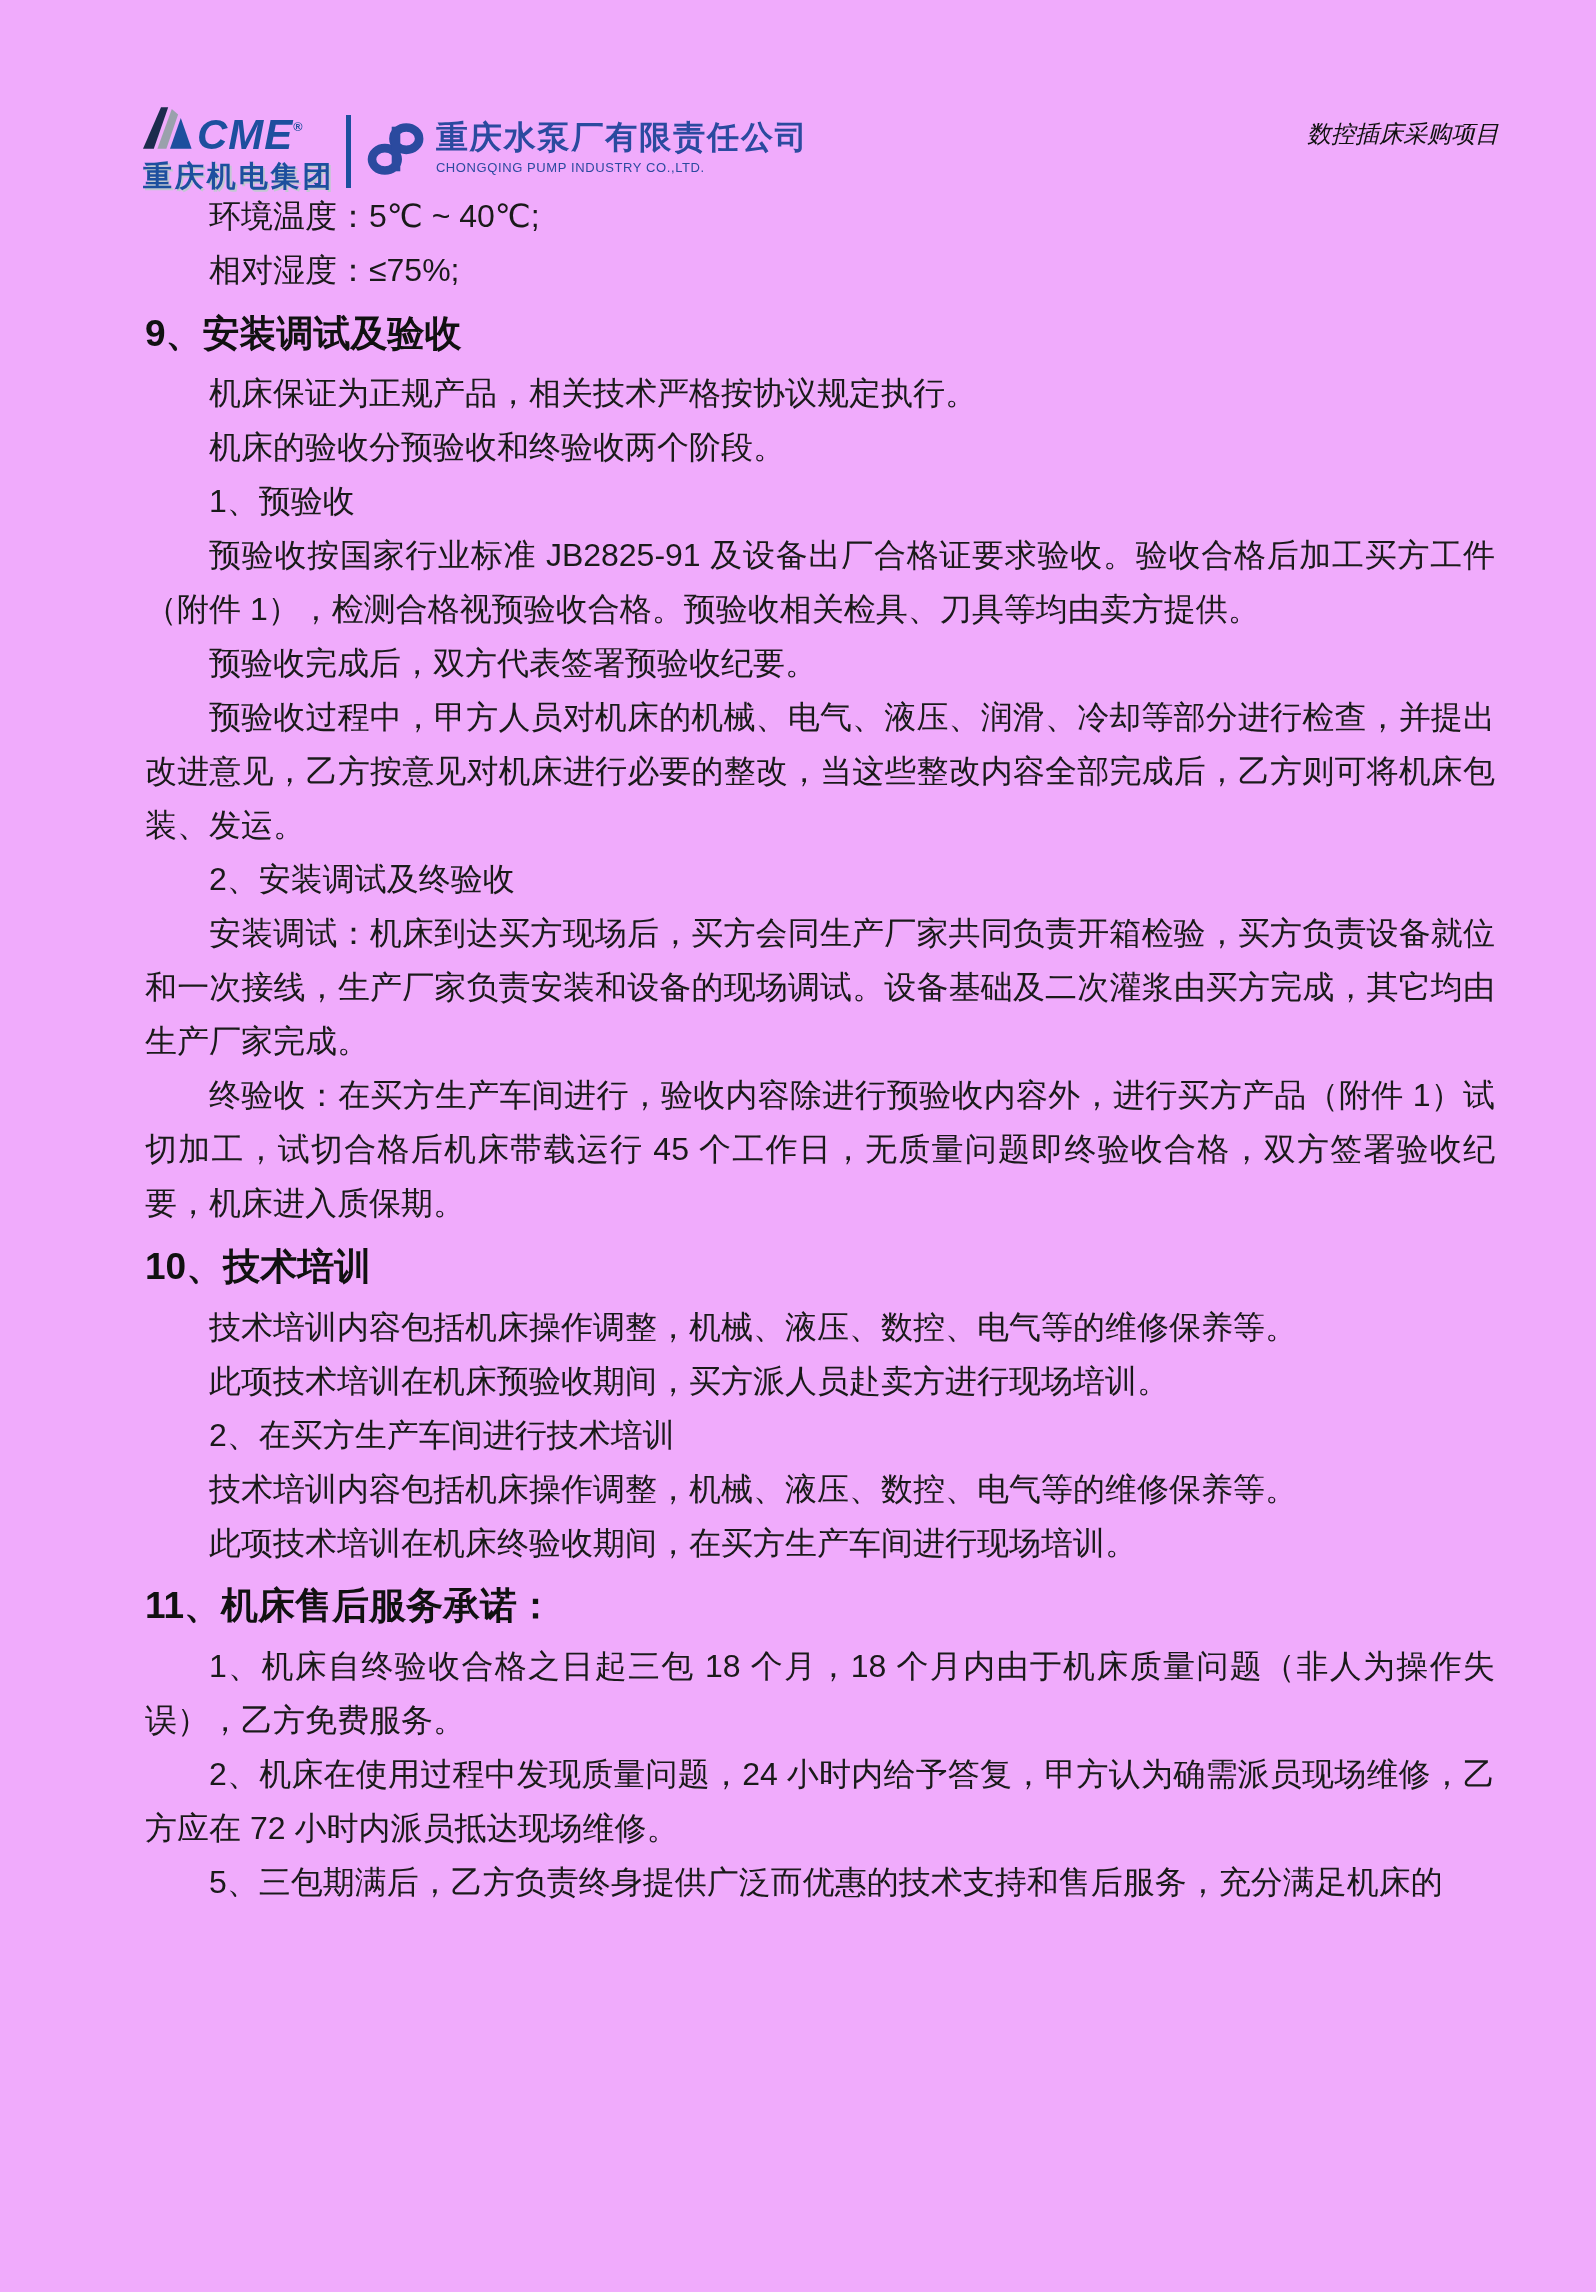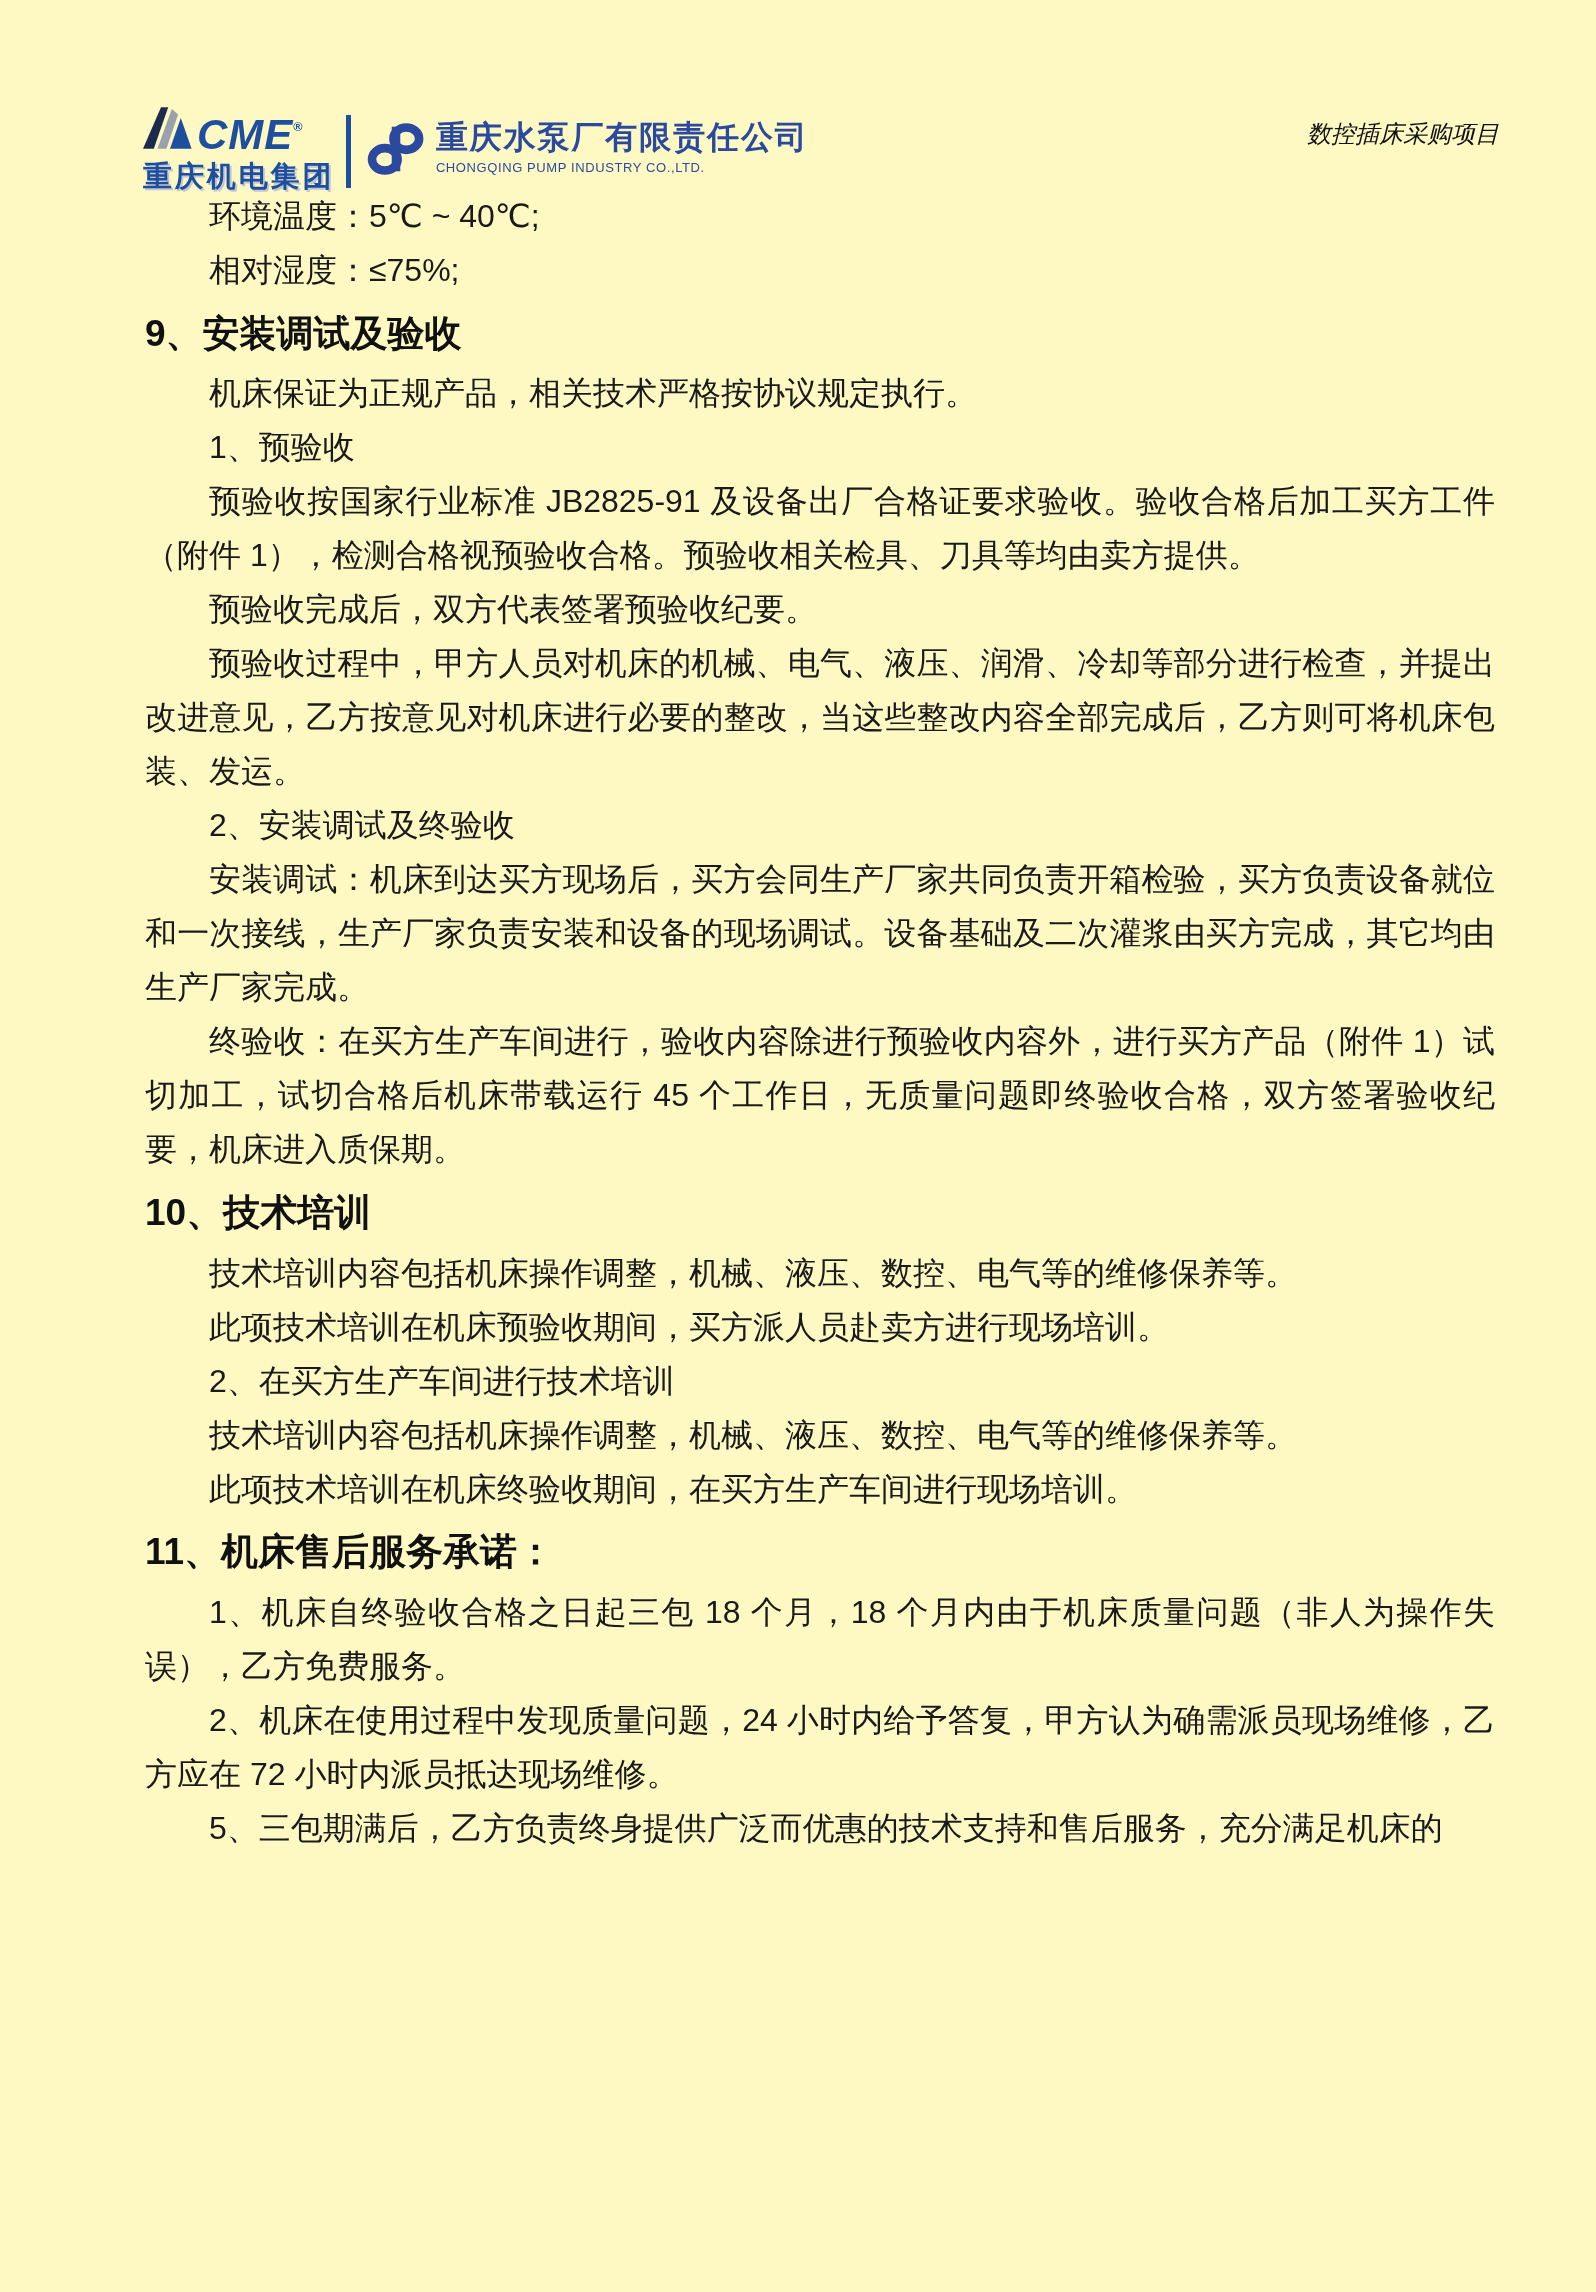--- a/index.html
+++ b/index.html
@@ -1,19 +1,19 @@
 <!DOCTYPE html>
 <html lang="zh"><head>
 <meta charset="utf-8">
 <style>
   html,body { margin:0; padding:0; background:#ffffff; }
   .page {
     position:relative;
     width:1597px; height:2292px;
-    background:#fef9c3;
+    background:#f0abfc;
     font-family:"Liberation Sans","DejaVu Sans",sans-serif;
     overflow:hidden;
   }
   
   .hdr {
     position:absolute; top:106px; left:143px; right:98px;
     display:flex; justify-content:space-between; align-items:flex-start;
   }
   .logos { display:flex; align-items:center; }
   .cme { display:flex; flex-direction:column; }
@@ -94,20 +94,21 @@
     </div>
 
     <div class="project">数控插床采购项目</div>
   </header>
 
   <main class="doc">
       <p class="body">环境温度：5℃ ~ 40℃;</p>
       <p class="body">相对湿度：≤75%;</p>
       <h2 class="heading">9、安装调试及验收</h2>
       <p class="body">机床保证为正规产品，相关技术严格按协议规定执行。</p>
+      <p class="body">机床的验收分预验收和终验收两个阶段。</p>
       <p class="body">1、预验收</p>
       <p class="body">预验收按国家行业标准 JB2825-91 及设备出厂合格证要求验收。验收合格后加工买方工件（附件 1），检测合格视预验收合格。预验收相关检具、刀具等均由卖方提供。</p>
       <p class="body">预验收完成后，双方代表签署预验收纪要。</p>
       <p class="body">预验收过程中，甲方人员对机床的机械、电气、液压、润滑、冷却等部分进行检查，并提出改进意见，乙方按意见对机床进行必要的整改，当这些整改内容全部完成后，乙方则可将机床包装、发运。</p>
       <p class="body">2、安装调试及终验收</p>
       <p class="body">安装调试：机床到达买方现场后，买方会同生产厂家共同负责开箱检验，买方负责设备就位和一次接线，生产厂家负责安装和设备的现场调试。设备基础及二次灌浆由买方完成，其它均由生产厂家完成。</p>
       <p class="body">终验收：在买方生产车间进行，验收内容除进行预验收内容外，进行买方产品（附件 1）试切加工，试切合格后机床带载运行 45 个工作日，无质量问题即终验收合格，双方签署验收纪要，机床进入质保期。</p>
       <h2 class="heading">10、技术培训</h2>
       <p class="body">技术培训内容包括机床操作调整，机械、液压、数控、电气等的维修保养等。</p>
       <p class="body">此项技术培训在机床预验收期间，买方派人员赴卖方进行现场培训。</p>

